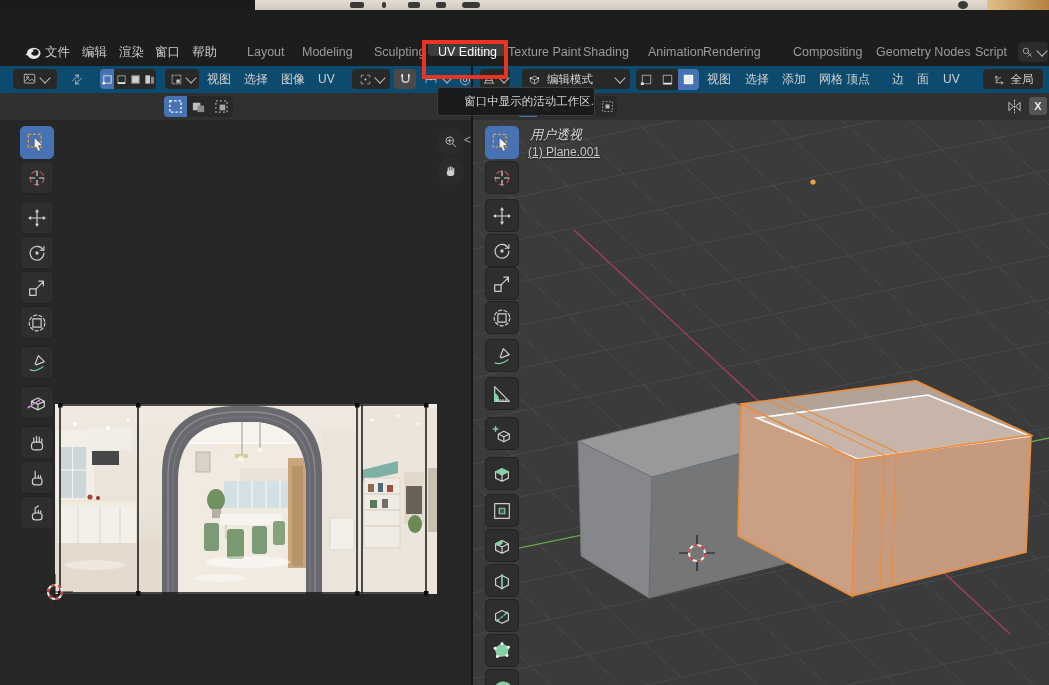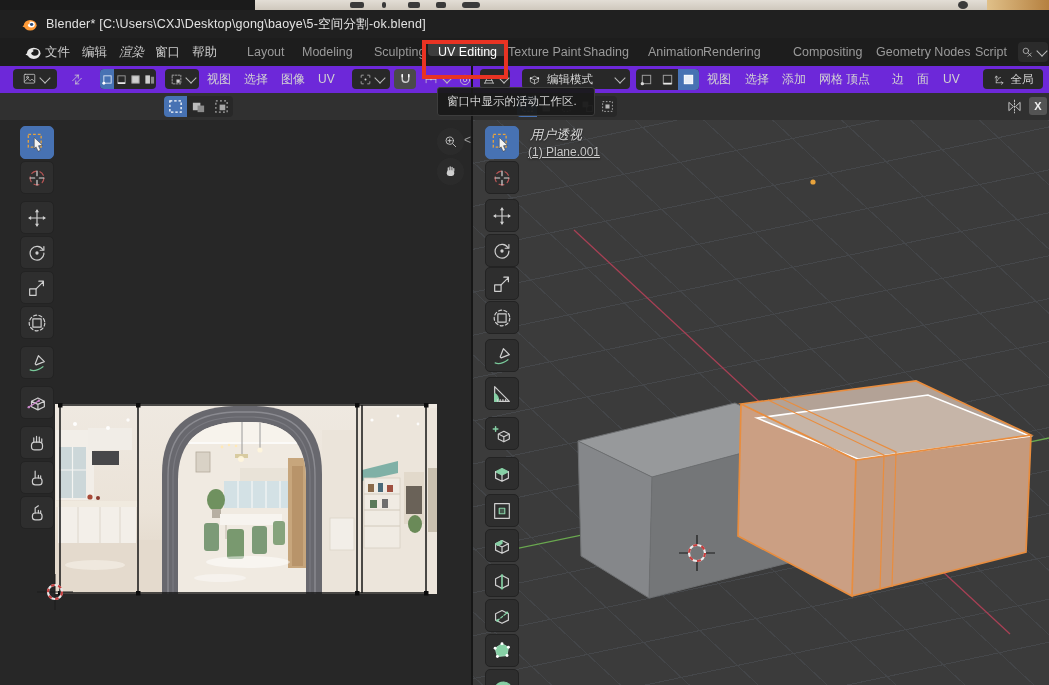--- a/index.html
+++ b/index.html
@@ -16,21 +16,21 @@
   .title-bar{left:0;top:10px;width:1049px;height:28px;background:#202020;display:flex;align-items:center;border-bottom:1px solid #161616;}
   .title-text{color:#e3e3e3;font-size:12.5px;margin-left:8px;letter-spacing:.2px;}
   
   .topbar{left:0;top:38px;width:1049px;height:28px;background:#1d1d1d;border-bottom:1px solid #151515;}
   .menu-item{position:absolute;top:0;height:28px;line-height:28px;color:#cccccc;font-size:12.5px;padding:0 4px;cursor:default;}
   .tab{position:absolute;top:0;height:28px;line-height:28px;color:#9a9a9a;font-size:12.5px;}
   .tab.active{background:#3d3d3d;color:#ffffff;border-radius:4px;top:3px;height:15px;line-height:23px;padding:0 10px;}
   
   .red-box{left:422px;top:40px;width:78px;height:31px;border:4px solid #e93323;z-index:60;pointer-events:none;}
   
-  .hdr{background:#6d28d9;border-bottom:3px solid #fef9c3;}
+  .hdr{background:#0c4a6e;border-bottom:3px solid #fef9c3;}
   .hdr2{background:#303030;border-bottom:1px solid #242424;}
   .hmenu{position:absolute;top:0;height:26px;line-height:26px;color:#d2d2d2;font-size:12px;}
   .wbtn{position:absolute;display:flex;align-items:center;justify-content:center;background:#282828;border-radius:4px;}
   .grp{position:absolute;display:flex;background:#282828;border-radius:4px;overflow:hidden;}
   .grp .g{display:flex;align-items:center;justify-content:center;}
   .grp .g.on{background:#4772b3;}
   .chev{width:7px;height:7px;border-right:1.4px solid #bbb;border-bottom:1.4px solid #bbb;transform:rotate(45deg);margin-left:4px;margin-top:-3px;}
   
   .uv-canvas{left:0;top:120px;width:472px;height:565px;background:#272727;}
   .vp-canvas{left:473px;top:120px;width:576px;height:565px;background-color:#3b3b3b;
@@ -40,60 +40,51 @@
   
   .tbtn{position:absolute;width:34px;height:33px;background:#2e2e2e;border:1px solid #232323;border-radius:5px;display:flex;align-items:center;justify-content:center;box-sizing:border-box;}
   .tbtn.on{background:#4772b3;border-color:#4772b3;}
   
   .vp-label{position:absolute;color:#d8d8d8;font-size:13px;text-shadow:0 1px 2px #0008;z-index:4;font-style:italic;}
   .vp-sublabel{position:absolute;color:#c8c8c8;font-size:12px;text-shadow:0 1px 2px #0008;z-index:4;text-decoration:underline;}
   
   .navbtn{position:absolute;width:27px;height:27px;border-radius:50%;background:#2dTemp;background:#2d2d2dd9;display:flex;align-items:center;justify-content:center;z-index:6;}
   .side-chev{position:absolute;color:#9c9c9c;font-size:12px;z-index:6;}
   
-  .tooltip{left:437px;top:87px;width:158px;height:29px;background:#191919f2;border:1px solid #3d3d3d;border-radius:3px;color:#d3d3d3;font-size:11.5px;display:flex;align-items:center;padding-left:9px;box-sizing:border-box;z-index:70;}
+  .tooltip{left:437px;top:87px;width:158px;height:29px;background:#191919f2;border:1px solid #3d3d3d;border-radius:3px;color:#d3d3d3;font-size:11.5px;display:flex;align-items:center;padding-left:9px;box-sizing:border-box;z-index:70;justify-content:flex-end;}
   .xbtn{position:absolute;width:18px;height:18px;background:#545454;border-radius:3px;color:#f0f0f0;font-size:11px;font-weight:bold;display:flex;align-items:center;justify-content:center;}
   svg{display:block;}
   .ico{stroke:#cfcfcf;fill:none;stroke-width:1.3;stroke-linecap:round;stroke-linejoin:round;}
 </style>
 </head>
 <body>
 
 <div id="app">
 
   <div class="abs top-strip">
     <div class="dark-l"></div>
     <div class="strip-mark" style="left:350px;width:14px;"></div>
     <div class="strip-mark" style="left:382px;width:4px;"></div>
     <div class="strip-mark" style="left:408px;width:12px;"></div>
     <div class="strip-mark" style="left:436px;width:10px;"></div>
     <div class="strip-mark" style="left:462px;width:18px;border-radius:3px;"></div>
     <div class="strip-mark" style="left:958px;width:10px;height:8px;top:1px;border-radius:50%;"></div>
     <div class="wood"></div>
   </div>
 
-  <div class="abs title-bar">
-    <svg width="17" height="15" viewBox="0 0 24 20" style="margin-left:21px;">
-      <ellipse cx="13" cy="11" rx="9" ry="7.5" fill="#ff9b38"></ellipse>
-      <ellipse cx="14.5" cy="10" rx="5" ry="4.2" fill="#fff"></ellipse>
-      <ellipse cx="15" cy="10" rx="2.4" ry="2.1" fill="#2b4c7a"></ellipse>
-      <path d="M2 13 L10 5 L13 8 L5 14 Z" fill="#ff9b38"></path>
-    </svg>
-    <span class="title-text">Blender* [C:\Users\CXJ\Desktop\gong\baoye\5-空间分割-ok.blend]</span>
-  </div>
 
   <div class="abs topbar">
     <svg width="18" height="15" viewBox="0 0 24 20" style="position:absolute;left:24px;top:7px;">
       <ellipse cx="13" cy="11" rx="9" ry="7.5" fill="#e8e8e8"></ellipse>
       <ellipse cx="14.5" cy="10" rx="5" ry="4.2" fill="#1d1d1d"></ellipse>
       <path d="M2 13 L10 5 L13 8 L5 14 Z" fill="#e8e8e8"></path>
     </svg>
     <div class="menu-item" style="left:41px;">文件</div>
     <div class="menu-item" style="left:78px;">编辑</div>
-    <div class="menu-item" style="left:115px;font-style:italic;">渲染</div>
+    <div class="menu-item" style="left:115px;">渲染</div>
     <div class="menu-item" style="left:151px;">窗口</div>
     <div class="menu-item" style="left:188px;">帮助</div>
 
     <div class="tab" style="left:247px;">Layout</div>
     <div class="tab" style="left:302px;">Modeling</div>
     <div class="tab" style="left:374px;">Sculpting</div>
     <div class="tab active" style="left:428px;">UV Editing</div>
     <div class="tab" style="left:508px;">Texture Paint</div>
     <div class="tab" style="left:583px;">Shading</div>
     <div class="tab" style="left:648px;">Animation</div>

